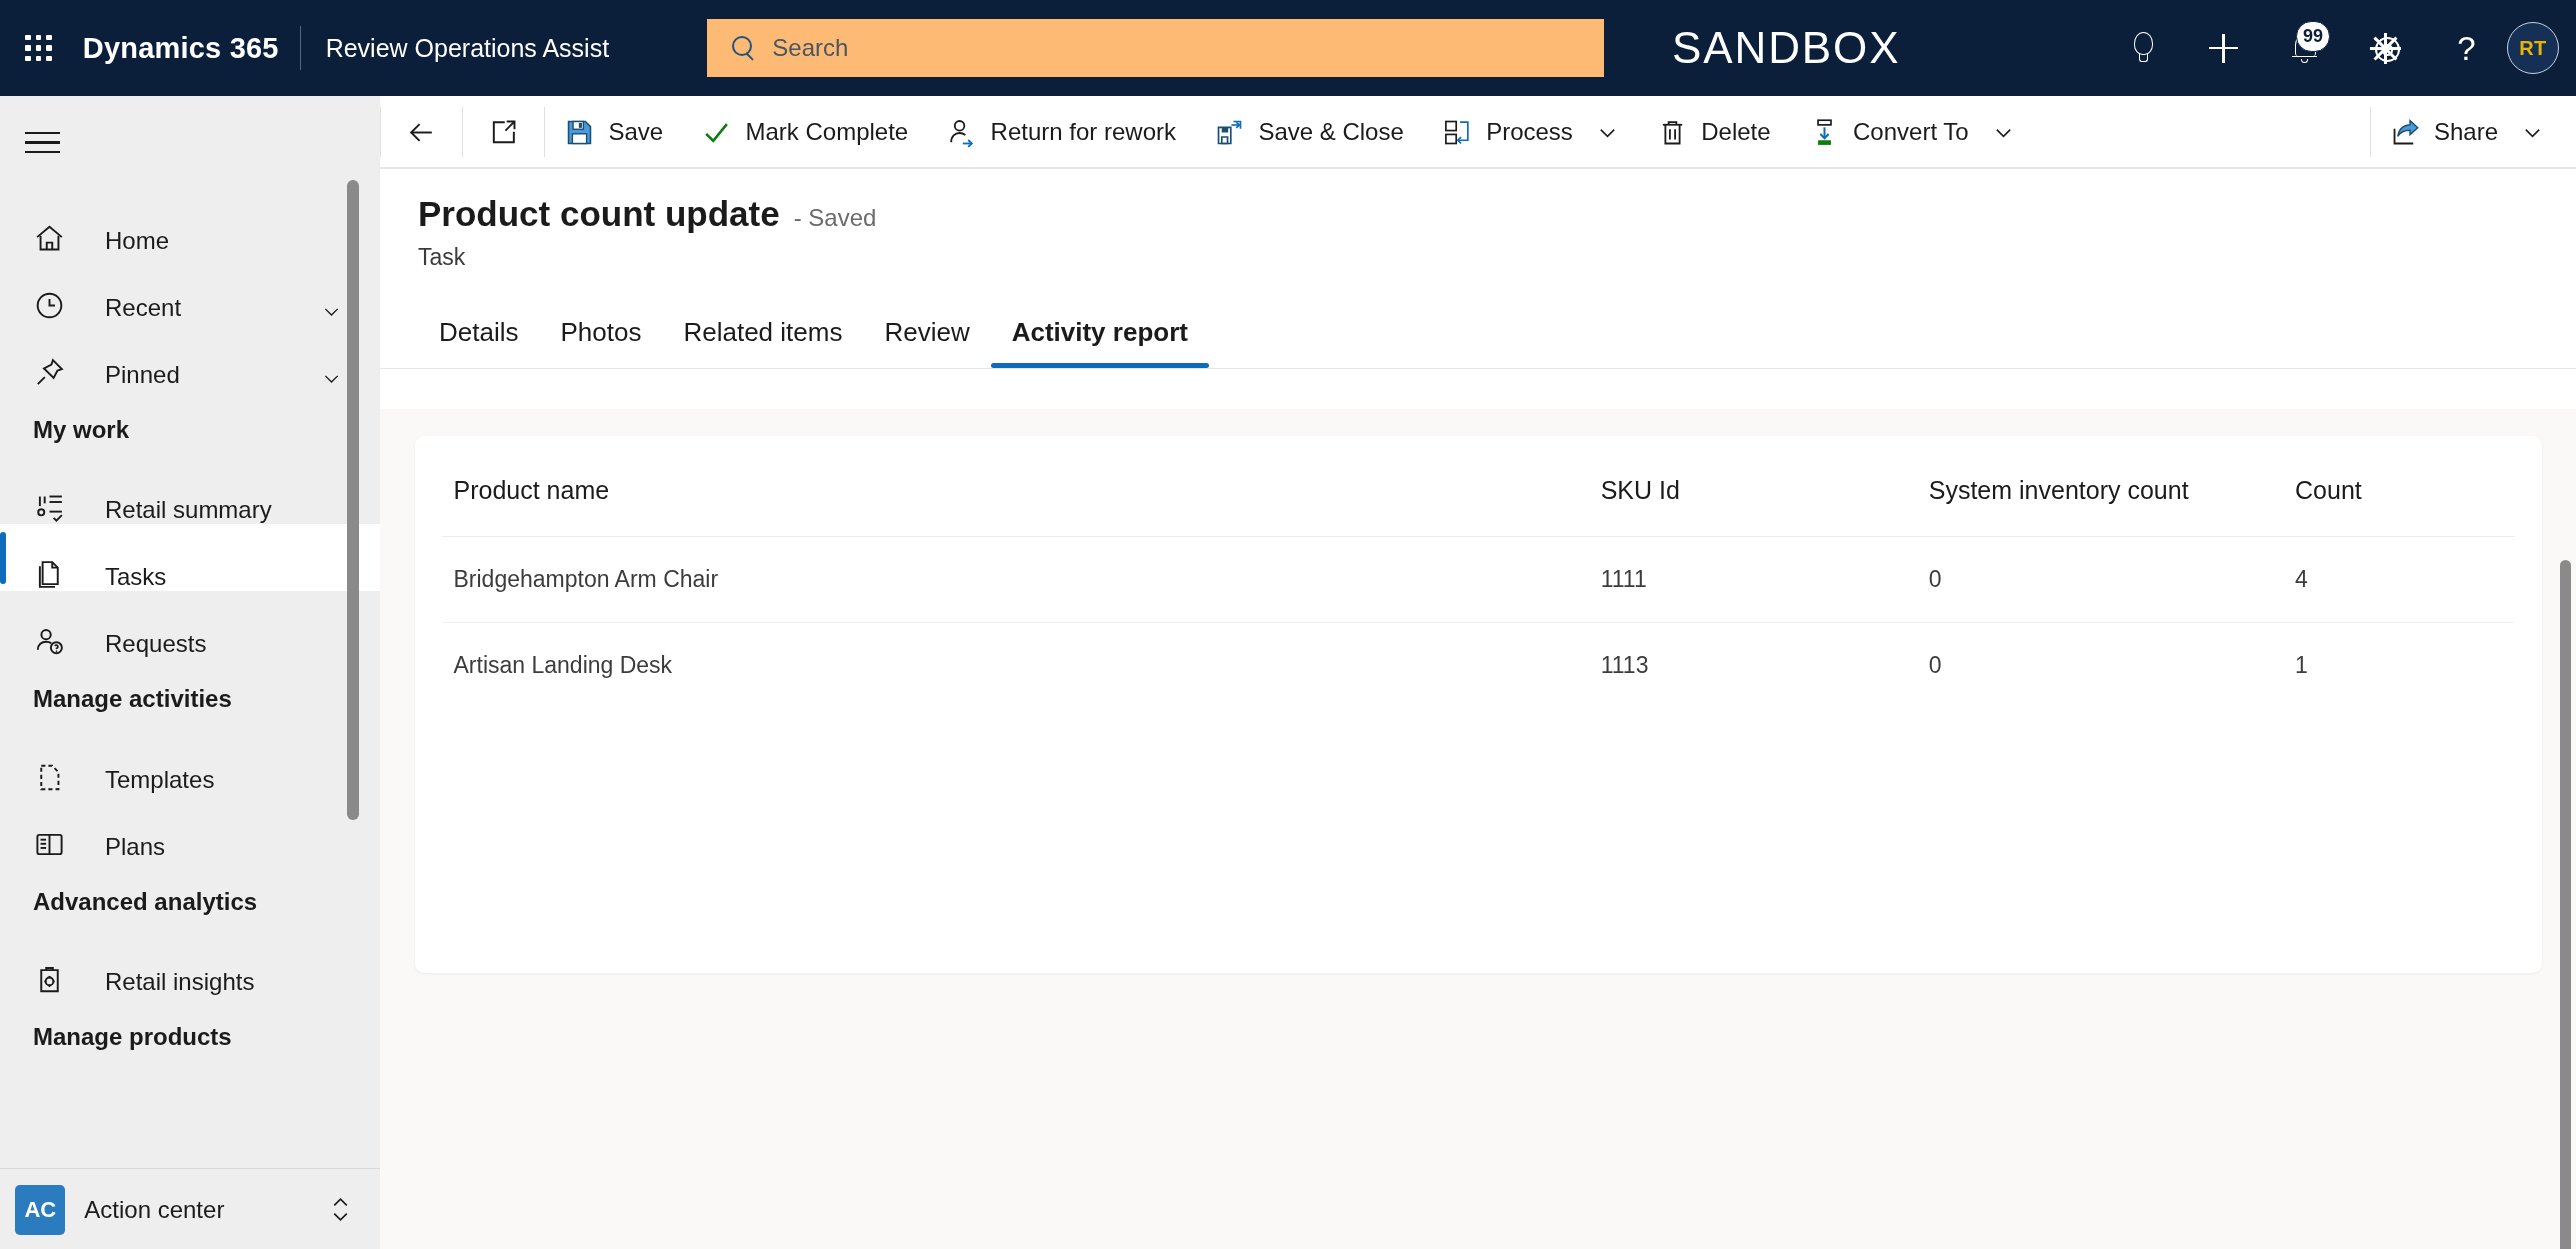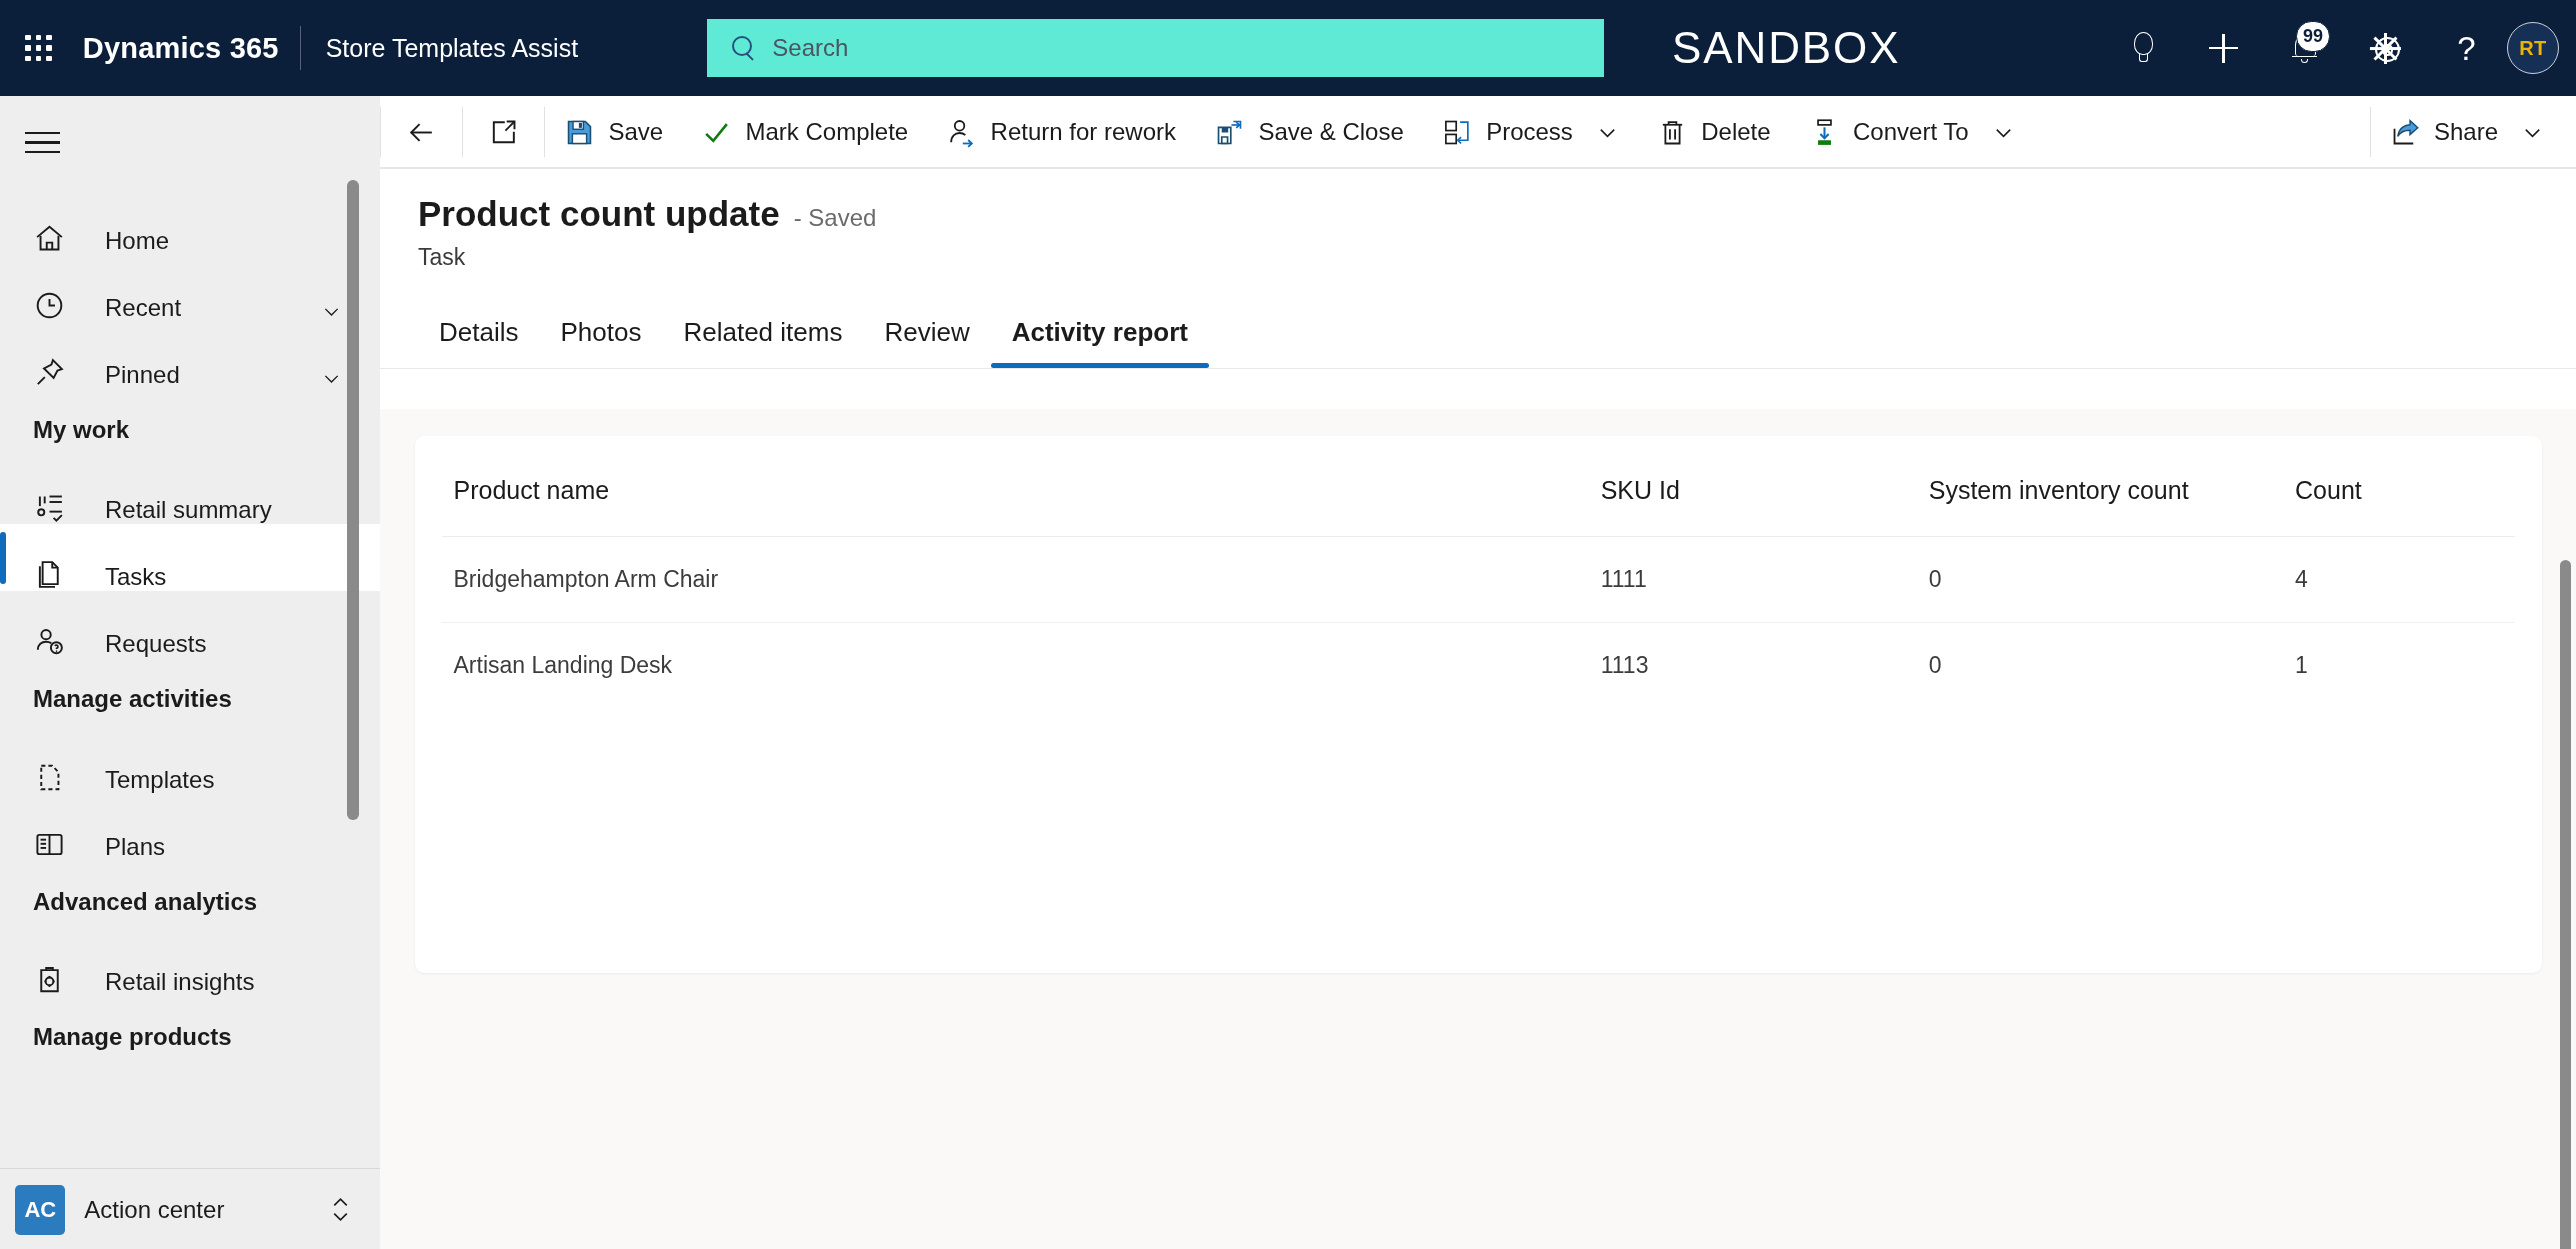--- a/index.html
+++ b/index.html
@@ -39,21 +39,21 @@
   }
   .brand-sep { width: 1px; height: 44px; background: #56637a; }
   .app-name {
     font-size: 25px; font-weight: 400;
     padding: 0 25px; white-space: nowrap; cursor: pointer;
   }
 
   .searchbox {
     position: absolute; left: 707px; top: 19px;
     width: 897px; height: 58px;
-    background: #5eead4;
+    background: #fdba74;
     display: flex; align-items: center;
     padding-left: 23px; gap: 15.3px;
     cursor: text;
   }
   .search-glyph { width: 27px; height: 27px; position: relative; flex: none; }
   .search-glyph::before {
     content: ""; position: absolute; left: 1.9px; top: 1px;
     width: 16.3px; height: 16.3px; border: 2.3px solid #23527f; border-radius: 50%;
   }
   .search-glyph::after {
@@ -322,21 +322,21 @@
         <i></i>
         <i></i>
         <i></i>
         <i></i>
         <i></i>
         <i></i>
     </div>
   </div>
   <div class="brand">Dynamics 365</div>
   <div class="brand-sep"></div>
-  <div class="app-name">Store Templates Assist</div>
+  <div class="app-name">Review Operations Assist</div>
 
   <div class="searchbox">
     <span class="search-glyph"></span>
     <span class="search-ph">Search</span>
   </div>
 
   <div class="sandbox">SANDBOX</div>
 
   <div class="hdr-actions">
     <div class="hdr-btn">

